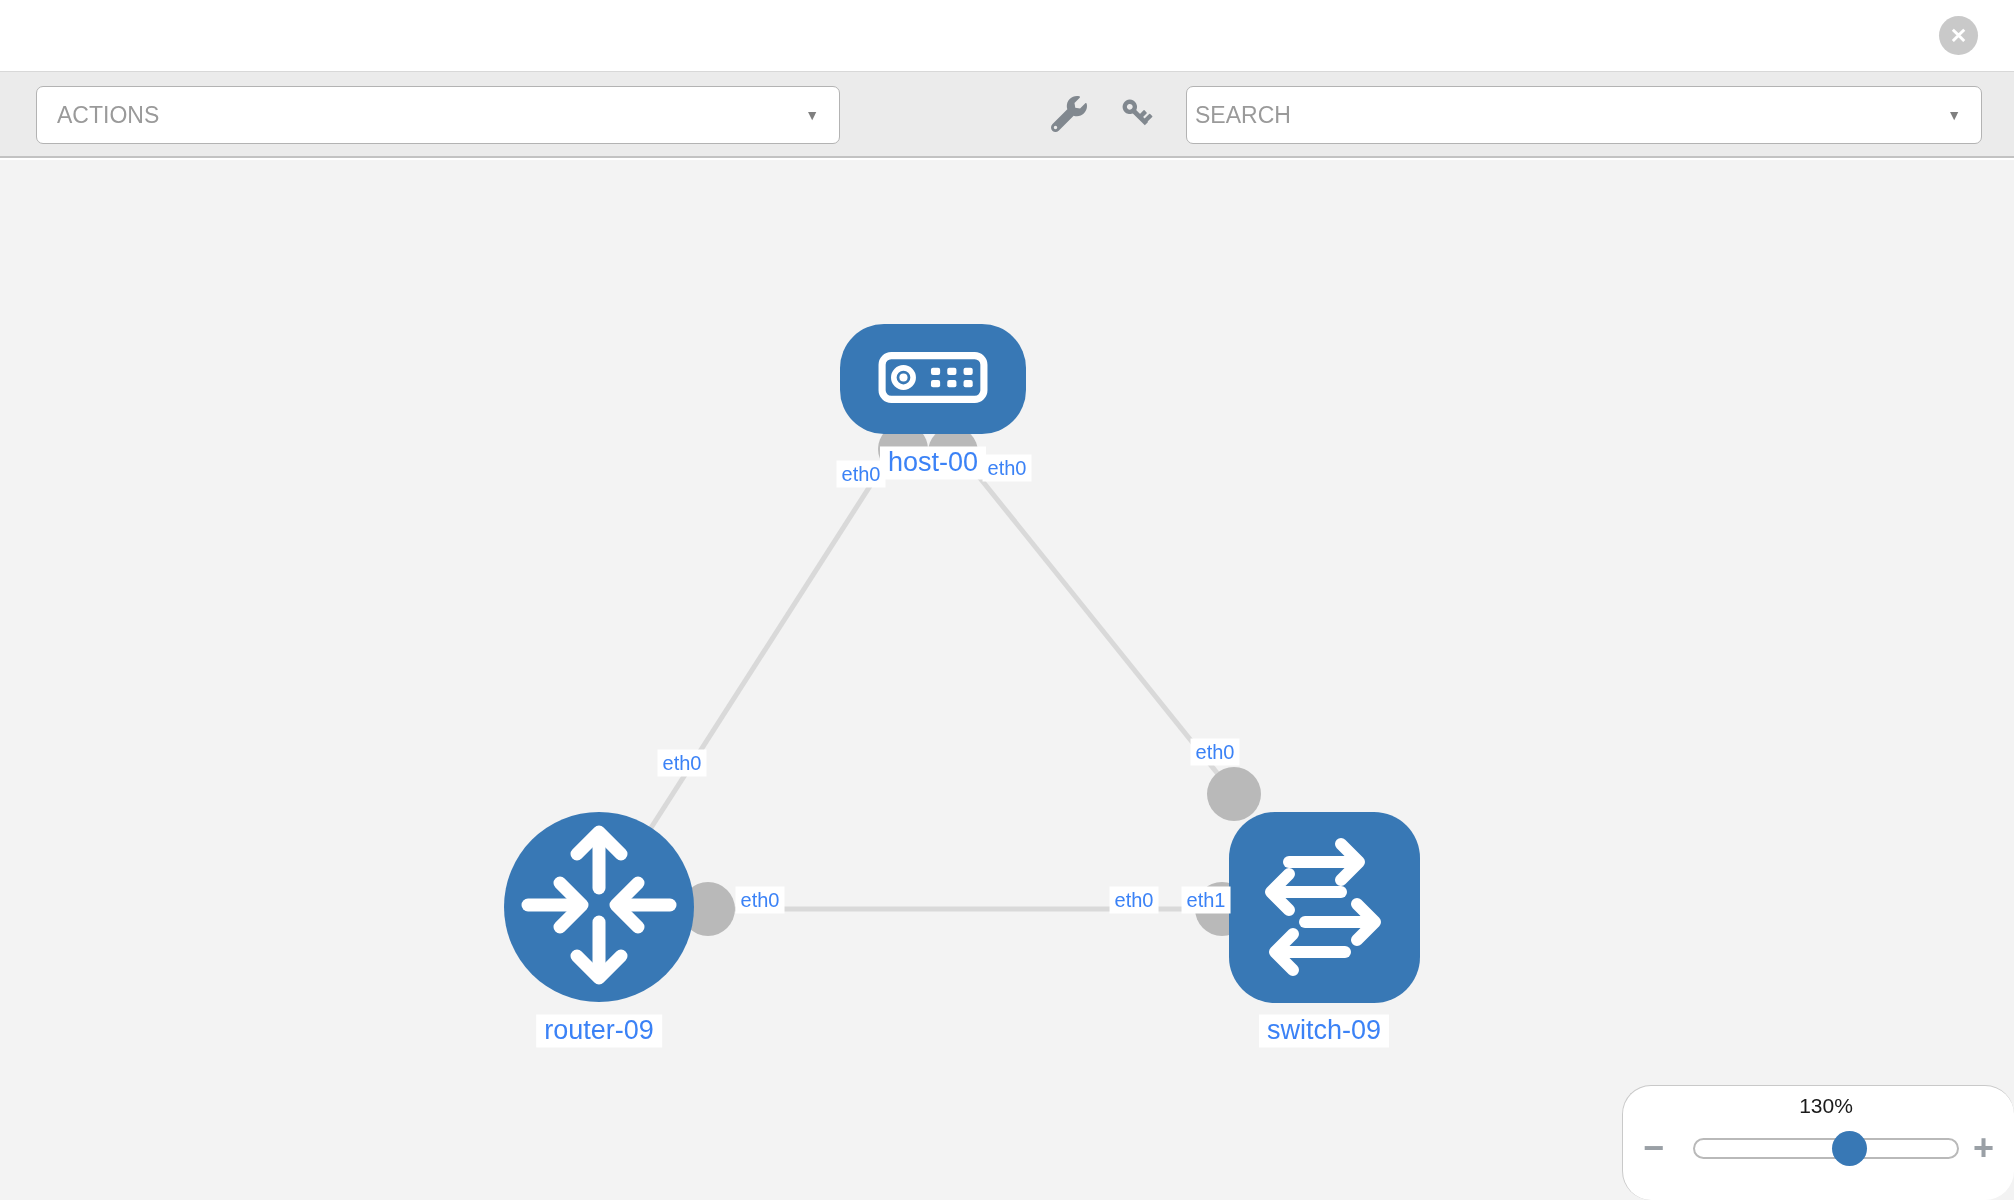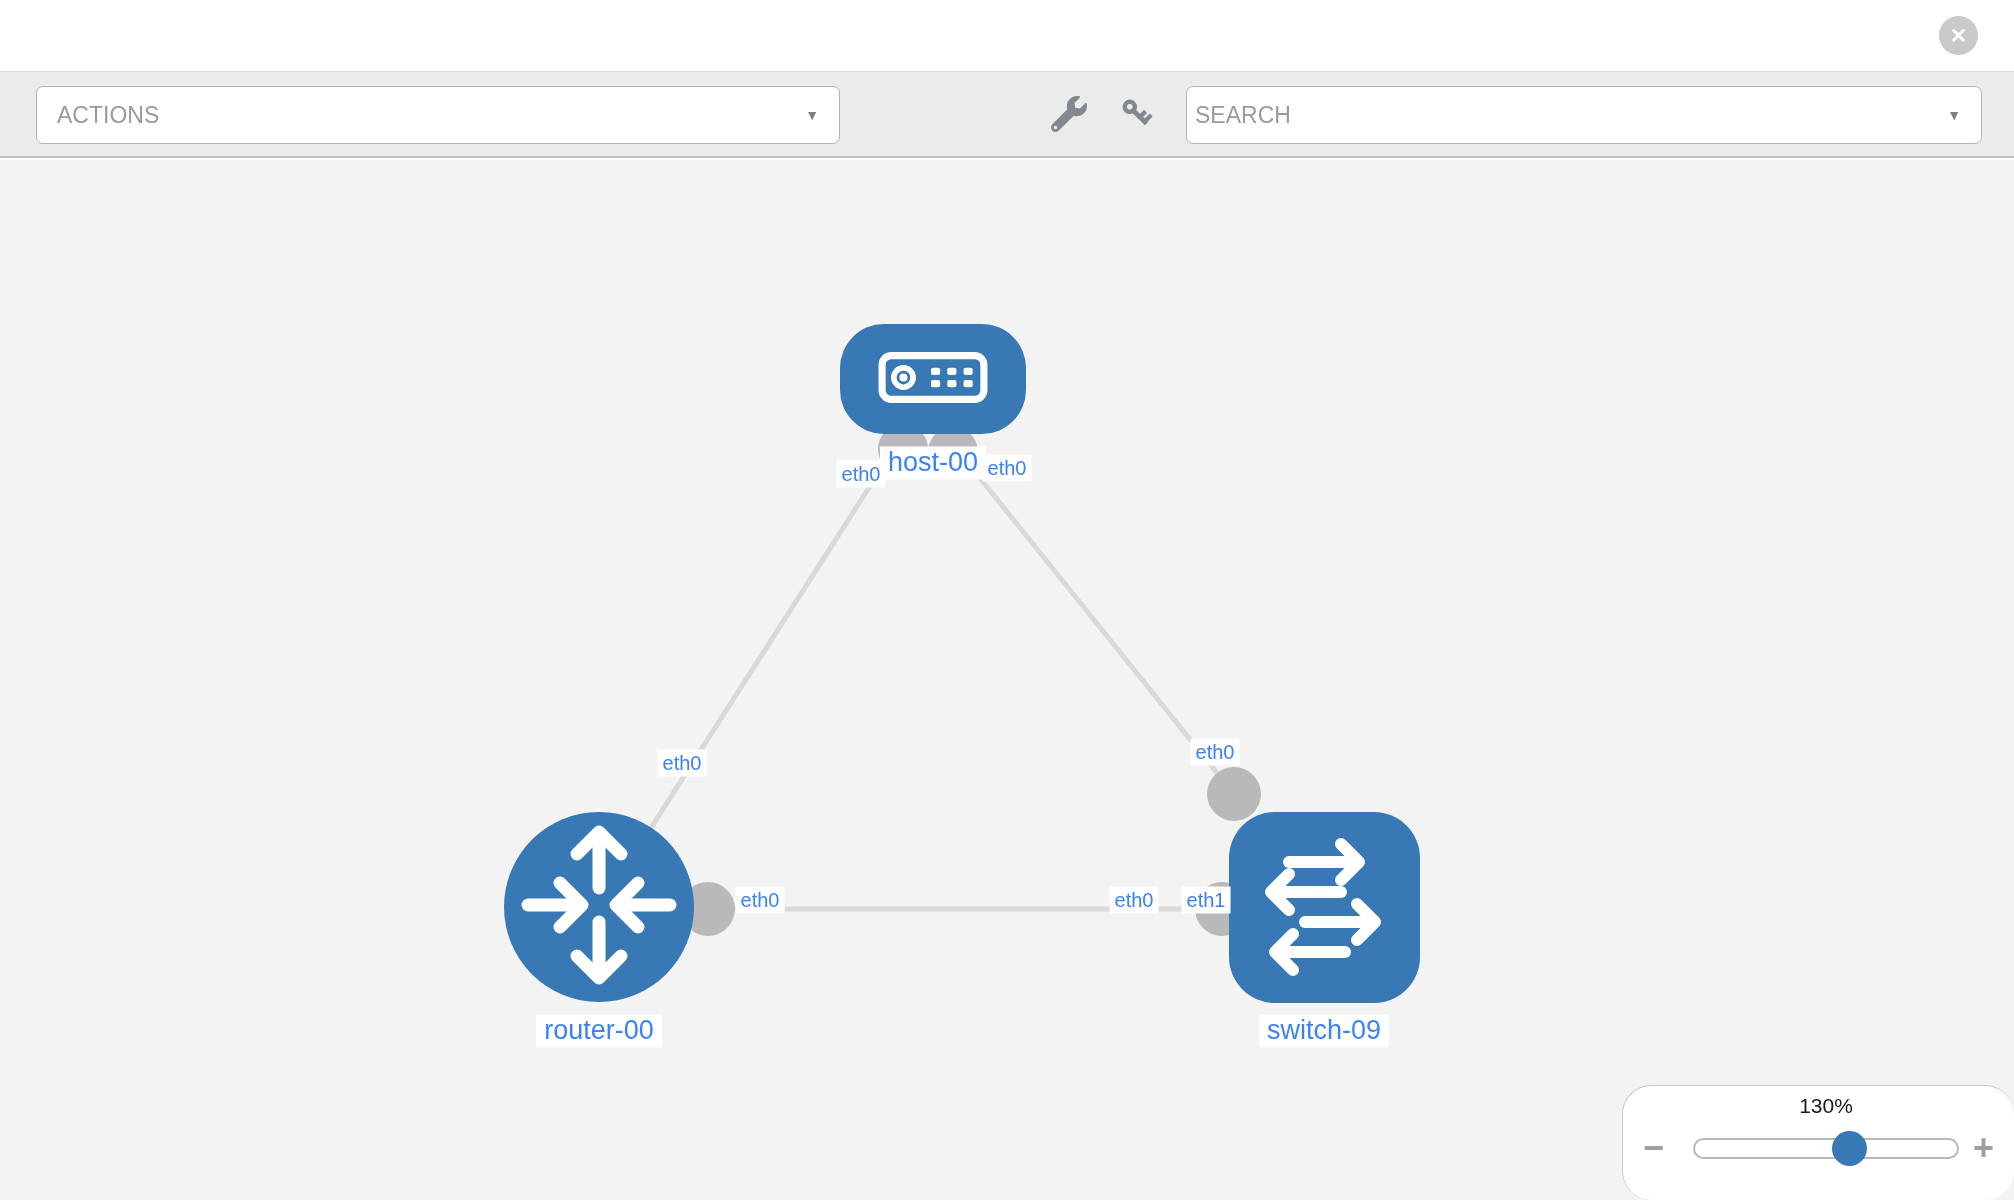--- a/index.html
+++ b/index.html
@@ -171,21 +171,21 @@
           <line x1="76" y1="112" x2="142" y2="112"></line> 
             <polyline points="128,94 146,112 128,130"></polyline>
           <line x1="50" y1="142" x2="116" y2="142"></line> 
             <polyline points="64,124 46,142 64,160"></polyline>
         </g>
       </svg>
     </span>
   </div>
 
   <span class="chip big lbl-host">host-00</span>
-  <span class="chip big lbl-router">router-00</span>
+  <span class="chip big lbl-router">router-09</span>
   <span class="chip big lbl-switch">switch-09</span>
 
   <span class="chip lbl-eth-hl">eth0</span>
   <span class="chip lbl-eth-hr">eth0</span>
   <span class="chip lbl-eth-ml">eth0</span>
   <span class="chip lbl-eth-st">eth0</span>
   <span class="chip lbl-eth-rr">eth0</span>
   <span class="chip back lbl-eth-slb">eth0</span>
   <span class="chip front lbl-eth-slf">eth1</span>
 

